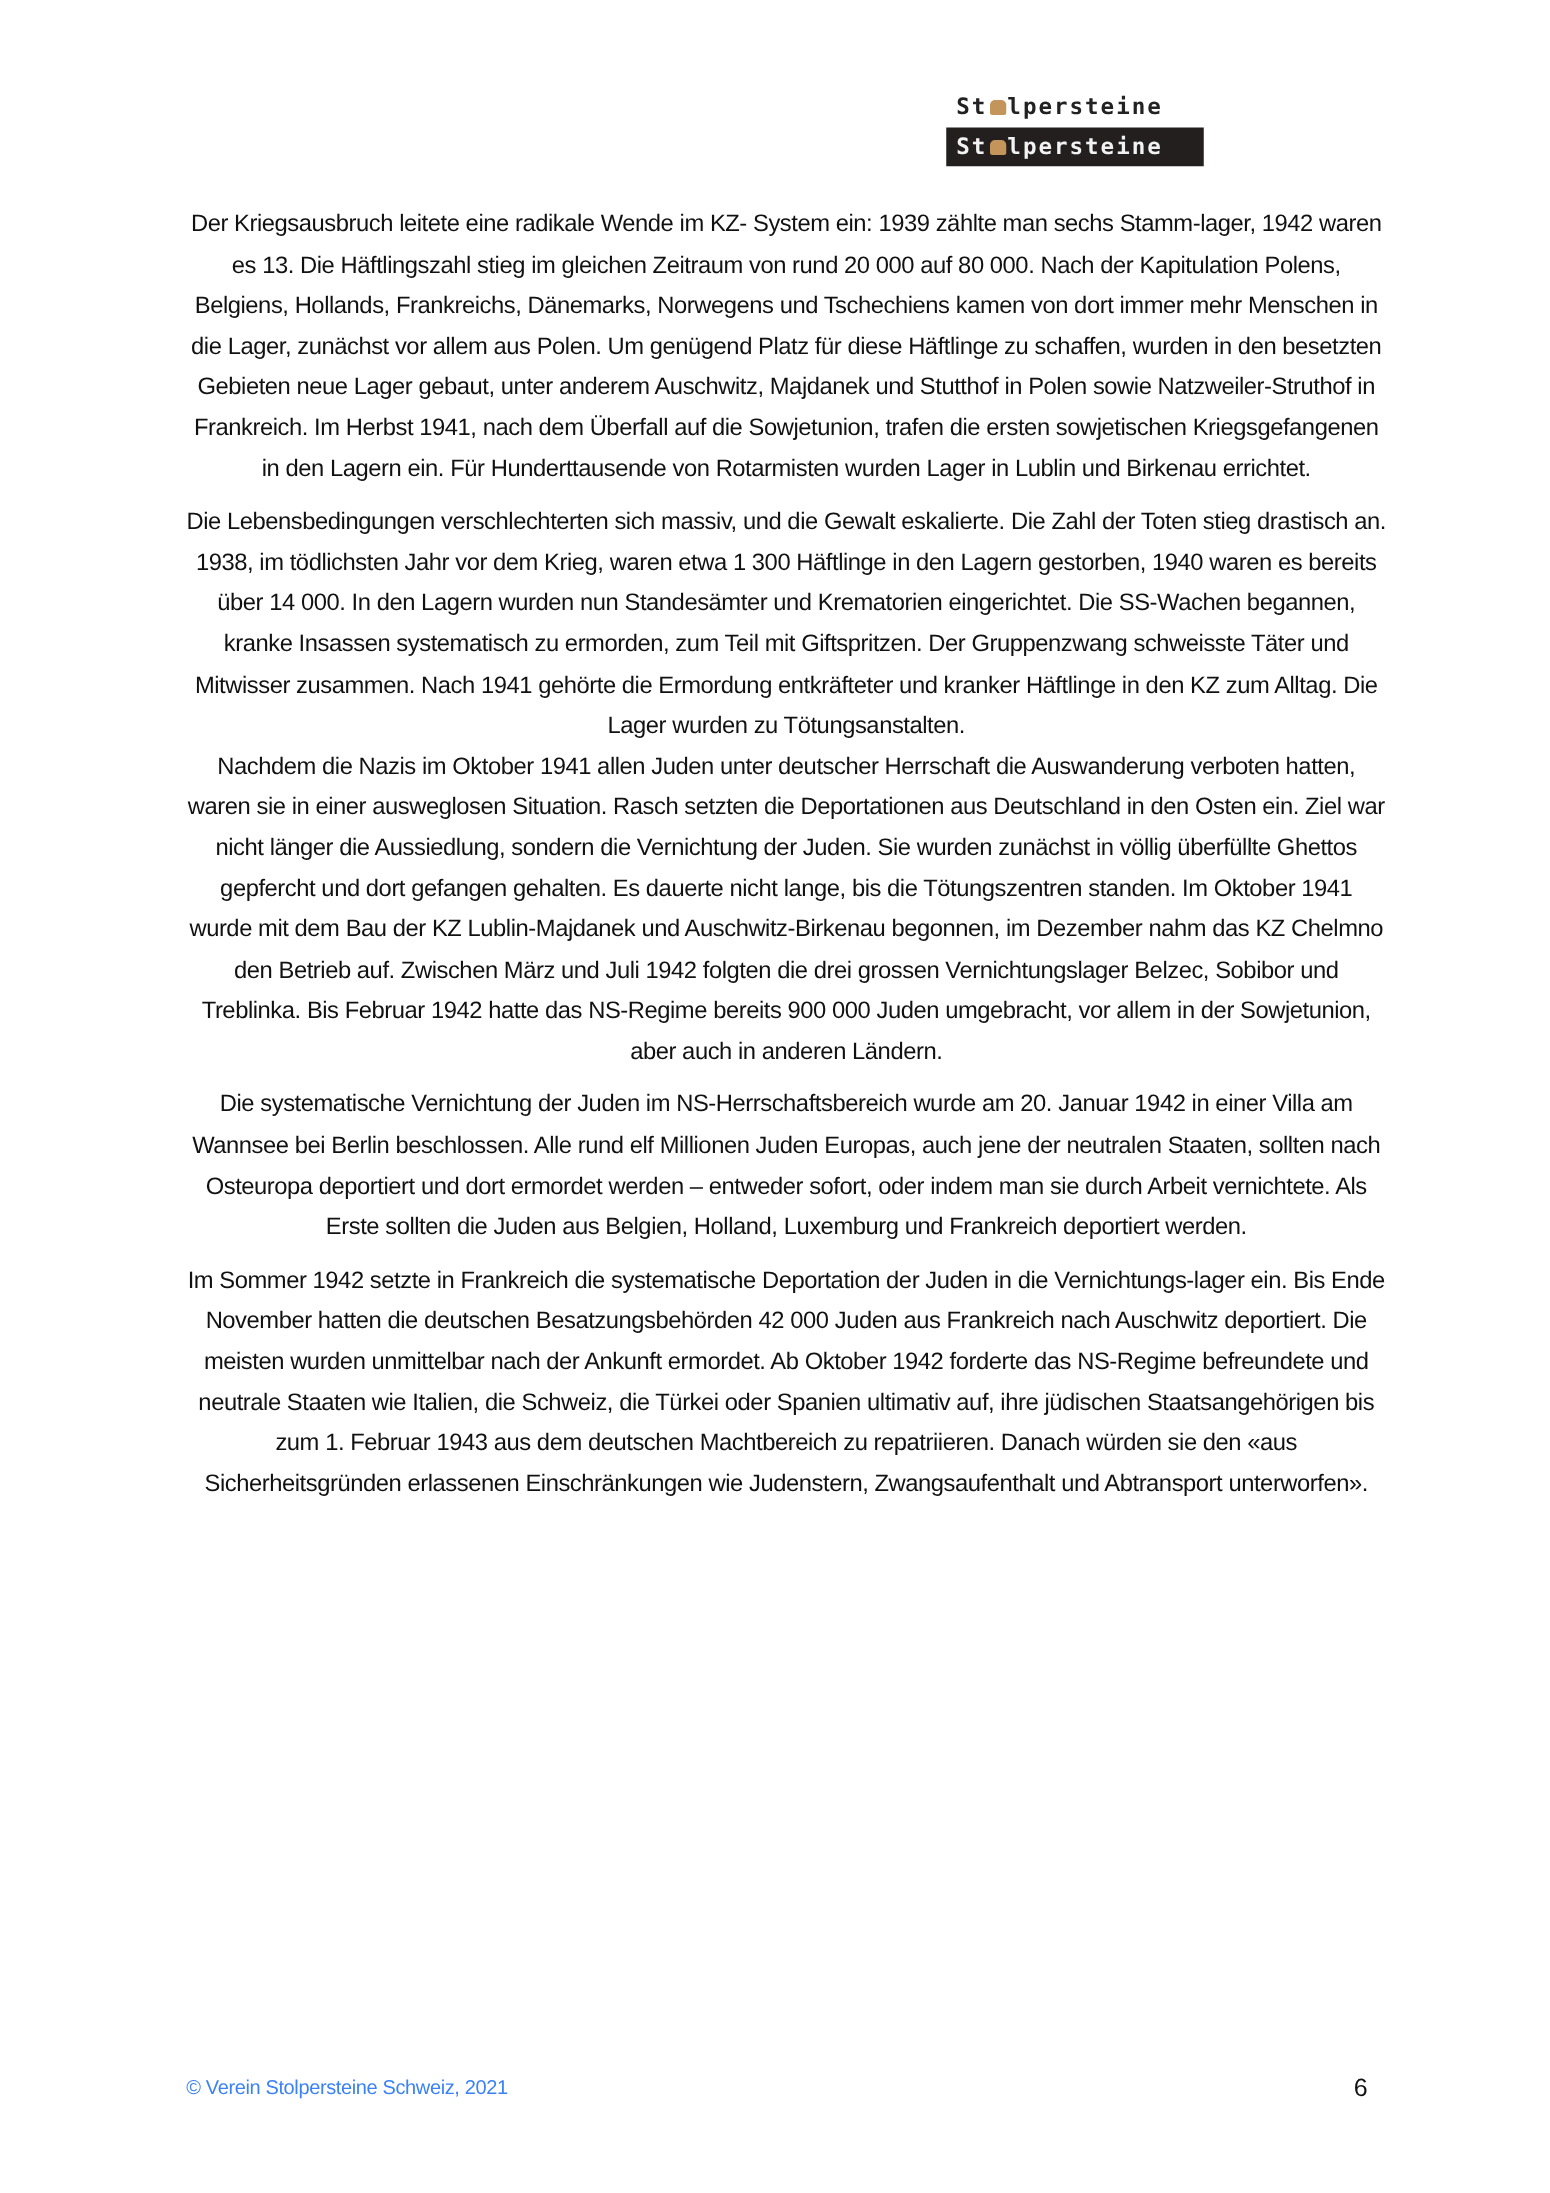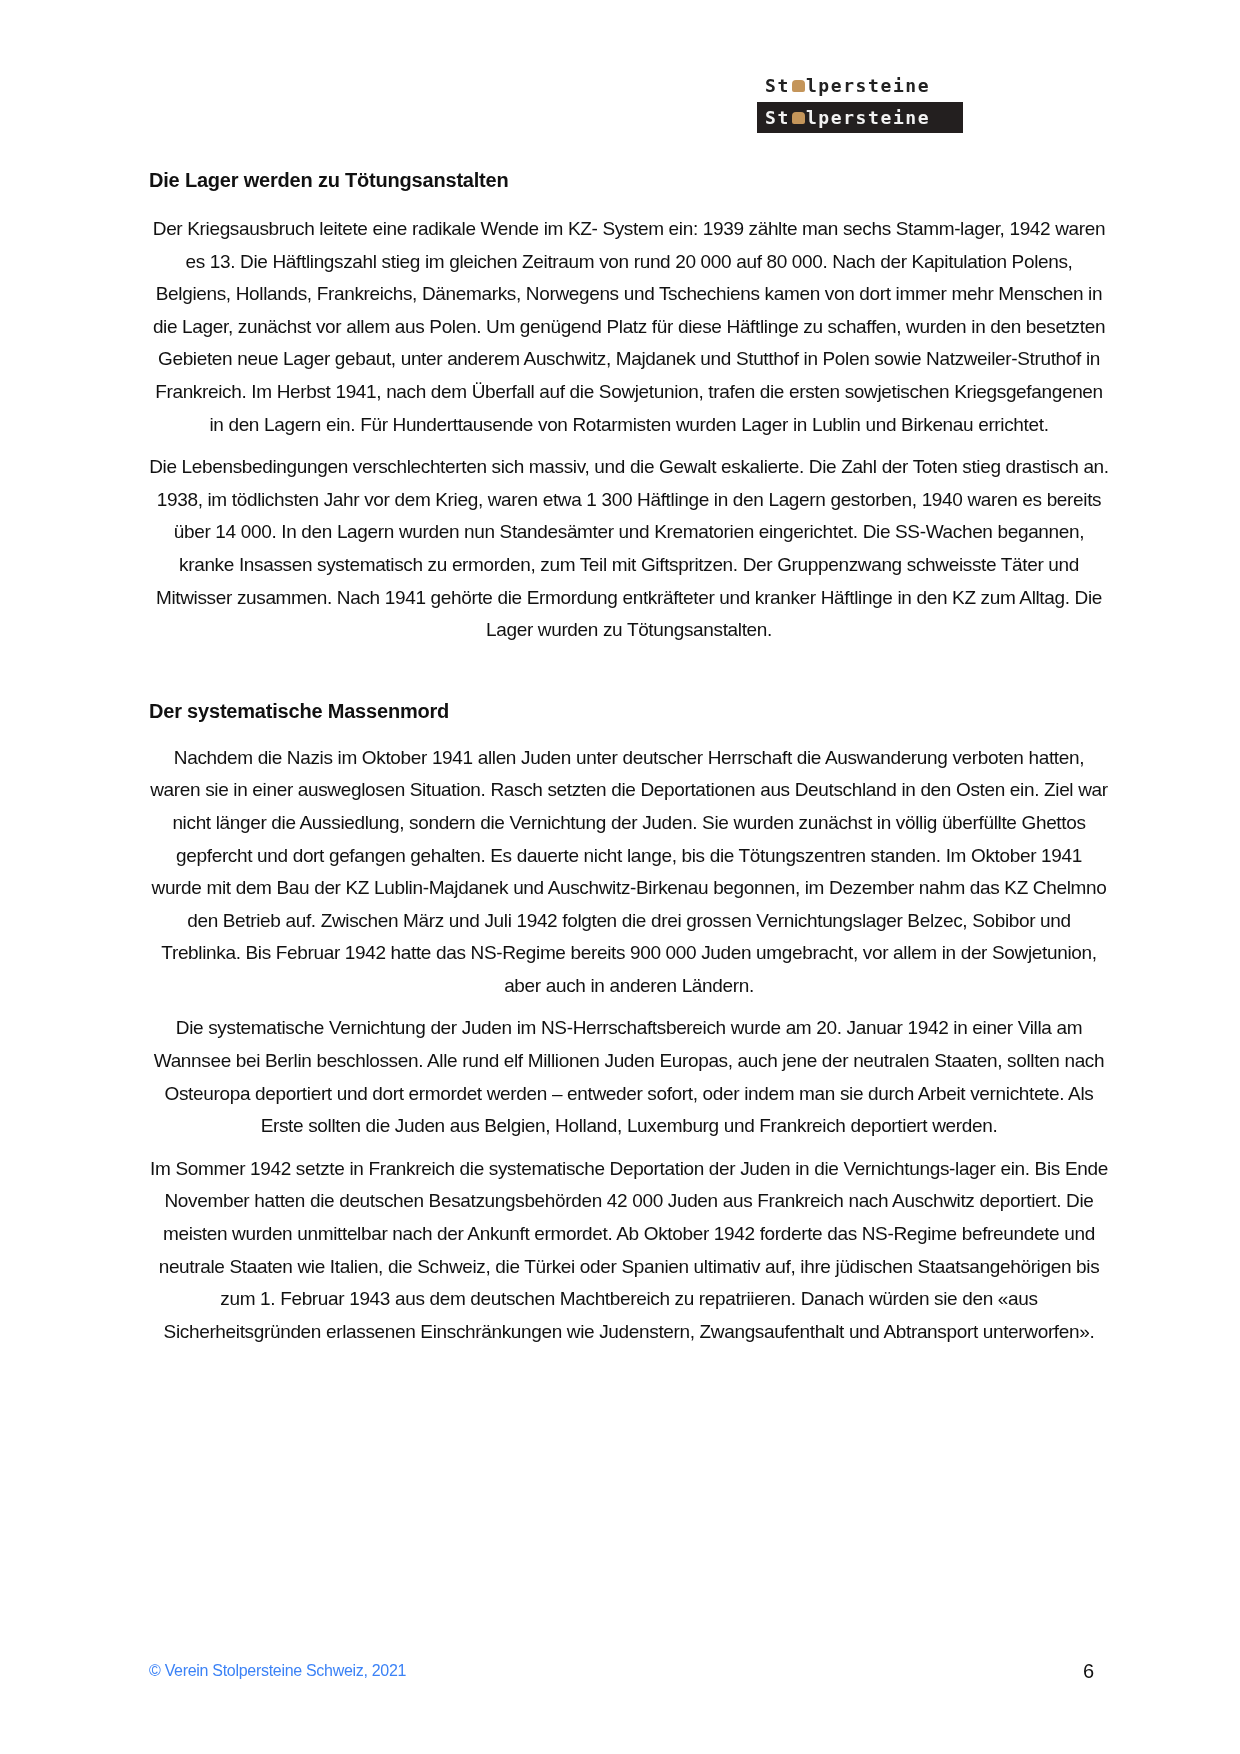--- a/index.html
+++ b/index.html
@@ -34,24 +34,22 @@
       <span>lpersteine</span>
   </div>
   <div class="logo-row dark">
     <span>St</span>
       <span class="stone"></span>
       <span>lpersteine</span>
   </div>
 </div>
 
 <div class="content">
-  <h2 class="h1">Die Lager werden zu Tötungsanstalten</h2>
   <p>Der Kriegsausbruch leitete eine radikale Wende im KZ- System ein: 1939 zählte man sechs Stamm-lager, 1942 waren es 13. Die Häftlingszahl stieg im gleichen Zeitraum von rund 20 000 auf 80 000. Nach der Kapitulation Polens, Belgiens, Hollands, Frankreichs, Dänemarks, Norwegens und Tschechiens kamen von dort immer mehr Menschen in die Lager, zunächst vor allem aus Polen. Um genügend Platz für diese Häftlinge zu schaffen, wurden in den besetzten Gebieten neue Lager gebaut, unter anderem Auschwitz, Majdanek und Stutthof in Polen sowie Natzweiler-Struthof in Frankreich. Im Herbst 1941, nach dem Überfall auf die Sowjetunion, trafen die ersten sowjetischen Kriegsgefangenen in den Lagern ein. Für Hunderttausende von Rotarmisten wurden Lager in Lublin und Birkenau errichtet.</p>
   <p class="p-gap">Die Lebensbedingungen verschlechterten sich massiv, und die Gewalt eskalierte. Die Zahl der Toten stieg drastisch an. 1938, im tödlichsten Jahr vor dem Krieg, waren etwa 1 300 Häftlinge in den Lagern gestorben, 1940 waren es bereits über 14 000. In den Lagern wurden nun Standesämter und Krematorien eingerichtet. Die SS-Wachen begannen, kranke Insassen systematisch zu ermorden, zum Teil mit Giftspritzen. Der Gruppenzwang schweisste Täter und Mitwisser zusammen. Nach 1941 gehörte die Ermordung entkräfteter und kranker Häftlinge in den KZ zum Alltag. Die Lager wurden zu Tötungsanstalten.</p>
 
-  <h2 class="sec2">Der systematische Massenmord</h2>
   <p>Nachdem die Nazis im Oktober 1941 allen Juden unter deutscher Herrschaft die Auswanderung verboten hatten, waren sie in einer ausweglosen Situation. Rasch setzten die Deportationen aus Deutschland in den Osten ein. Ziel war nicht länger die Aussiedlung, sondern die Vernichtung der Juden. Sie wurden zunächst in völlig überfüllte Ghettos gepfercht und dort gefangen gehalten. Es dauerte nicht lange, bis die Tötungszentren standen. Im Oktober 1941 wurde mit dem Bau der KZ Lublin-Majdanek und Auschwitz-Birkenau begonnen, im Dezember nahm das KZ Chelmno den Betrieb auf. Zwischen März und Juli 1942 folgten die drei grossen Vernichtungslager Belzec, Sobibor und Treblinka. Bis Februar 1942 hatte das NS-Regime bereits 900 000 Juden umgebracht, vor allem in der Sowjetunion, aber auch in anderen Ländern.</p>
   <p class="p-gap">Die systematische Vernichtung der Juden im NS-Herrschaftsbereich wurde am 20. Januar 1942 in einer Villa am Wannsee bei Berlin beschlossen. Alle rund elf Millionen Juden Europas, auch jene der neutralen Staaten, sollten nach Osteuropa deportiert und dort ermordet werden – entweder sofort, oder indem man sie durch Arbeit vernichtete. Als Erste sollten die Juden aus Belgien, Holland, Luxemburg und Frankreich deportiert werden.</p>
   <p class="p-gap">Im Sommer 1942 setzte in Frankreich die systematische Deportation der Juden in die Vernichtungs-lager ein. Bis Ende November hatten die deutschen Besatzungsbehörden 42 000 Juden aus Frankreich nach Auschwitz deportiert. Die meisten wurden unmittelbar nach der Ankunft ermordet. Ab Oktober 1942 forderte das NS-Regime befreundete und neutrale Staaten wie Italien, die Schweiz, die Türkei oder Spanien ultimativ auf, ihre jüdischen Staatsangehörigen bis zum 1. Februar 1943 aus dem deutschen Machtbereich zu repatriieren. Danach würden sie den «aus Sicherheitsgründen erlassenen Einschränkungen wie Judenstern, Zwangsaufenthalt und Abtransport unterworfen».</p>
 </div>
 
 <div class="footer">© Verein Stolpersteine Schweiz, 2021</div>
 <div class="pagenum">6</div>
 
 </body></html>

